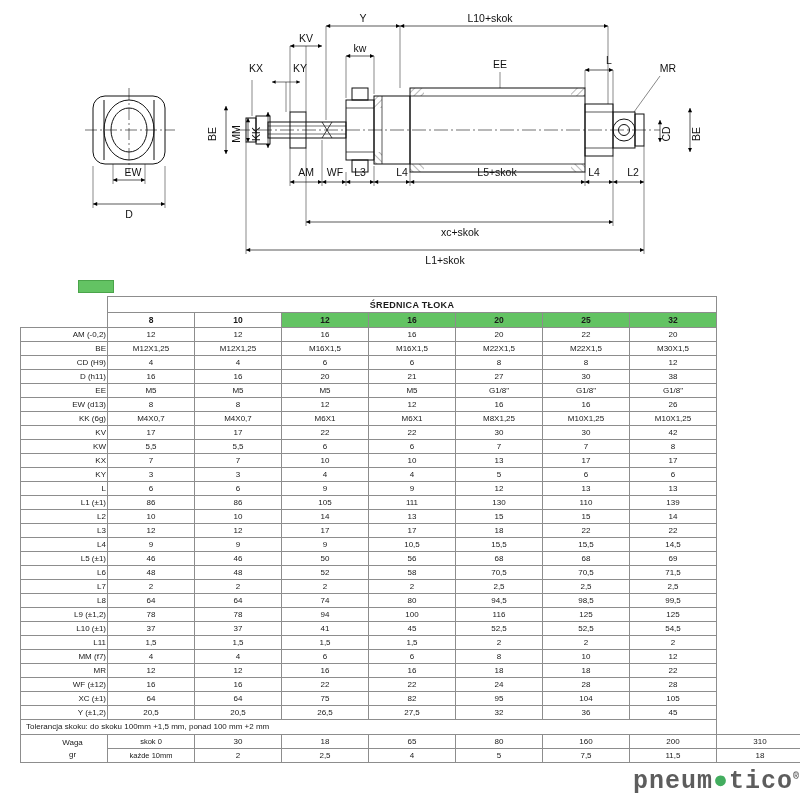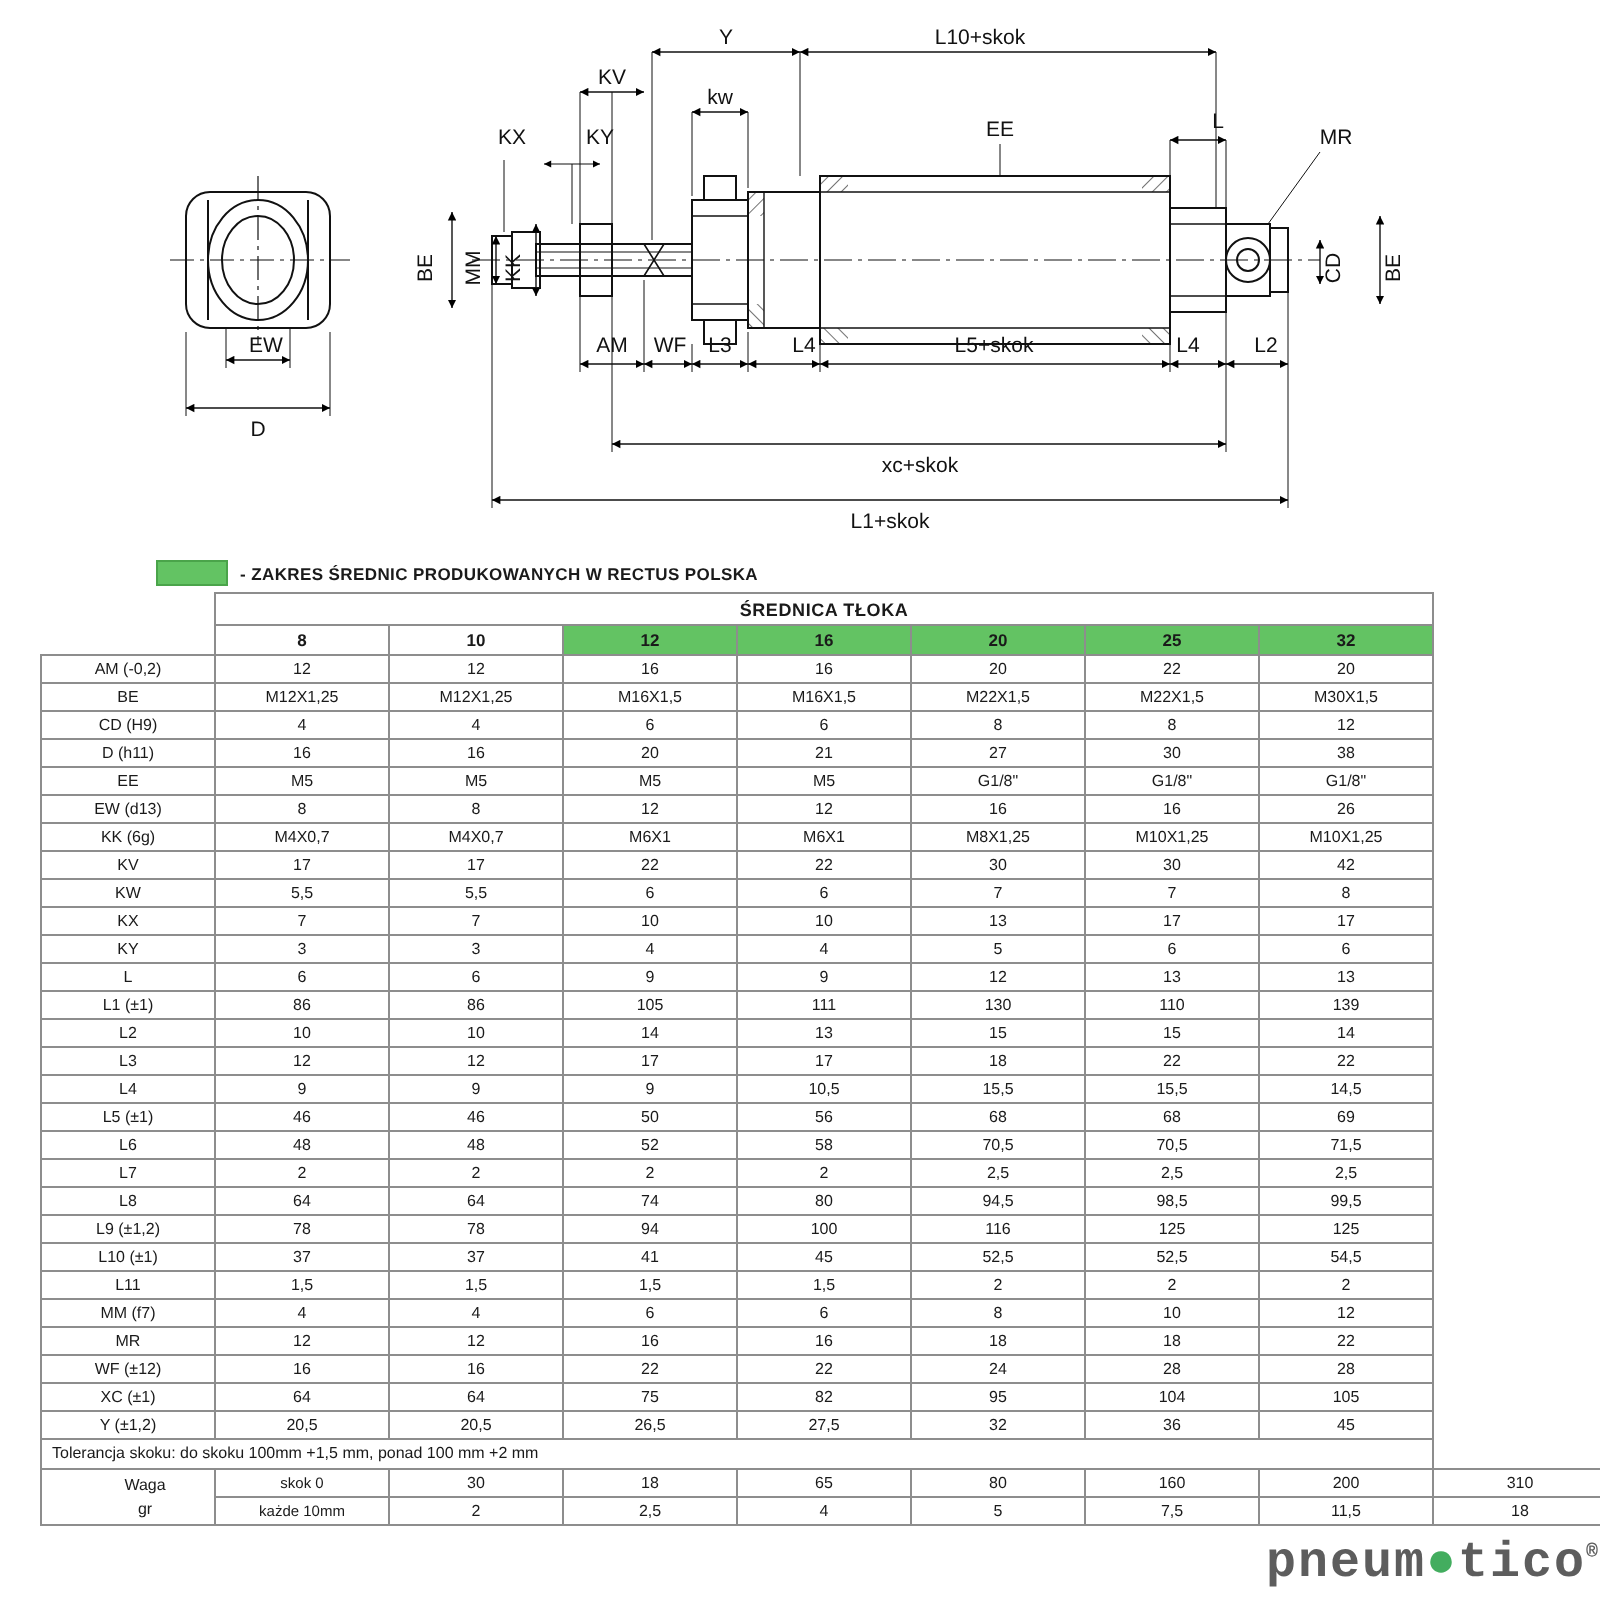--- a/index.html
+++ b/index.html
@@ -34,21 +34,21 @@
     padding:0 1px;
     font-weight:normal;
     line-height:12px;
     white-space:nowrap;
     overflow:hidden;
   }
   th.title{
     font-size:9px;font-weight:bold;letter-spacing:.3px;height:15px;
   }
   td.rowlabel{
-    width:94px;font-size:8px;text-align:center;
+    width:94px;font-size:8px;text-align:right;
   }
   th.colhead{font-weight:bold;font-size:8.5px;height:14px;}
   th.colhead.green{background:#63c363;}
   td.tolerance{
     text-align:left;padding-left:5px;font-size:8px;height:14px;
   }
   .weight-label{font-size:8px;}
   td.sub{font-size:7.5px;}
 
   
@@ -233,21 +233,20 @@
     <text x="240" y="134" transform="rotate(-90 240 134)">MM</text>
     <text x="260" y="134" transform="rotate(-90 260 134)">KK</text>
     <text x="670" y="134" transform="rotate(-90 670 134)">CD</text>
     <text x="700" y="134" transform="rotate(-90 700 134)">BE</text>
   </g>
 </svg>
 </div>
 
 <div class="legend">
   <span class="swatch"></span>
-  <span>- ZAKRES ŚREDNIC PRODUKOWANYCH W RECTUS POLSKA</span>
 </div>
 
 <div class="tablewrap">
   <table>
     <thead>
       <tr>
         <th style="border:none;background:#fff;"></th>
         <th class="title" colspan="7">ŚREDNICA TŁOKA</th>
       </tr>
       <tr>

